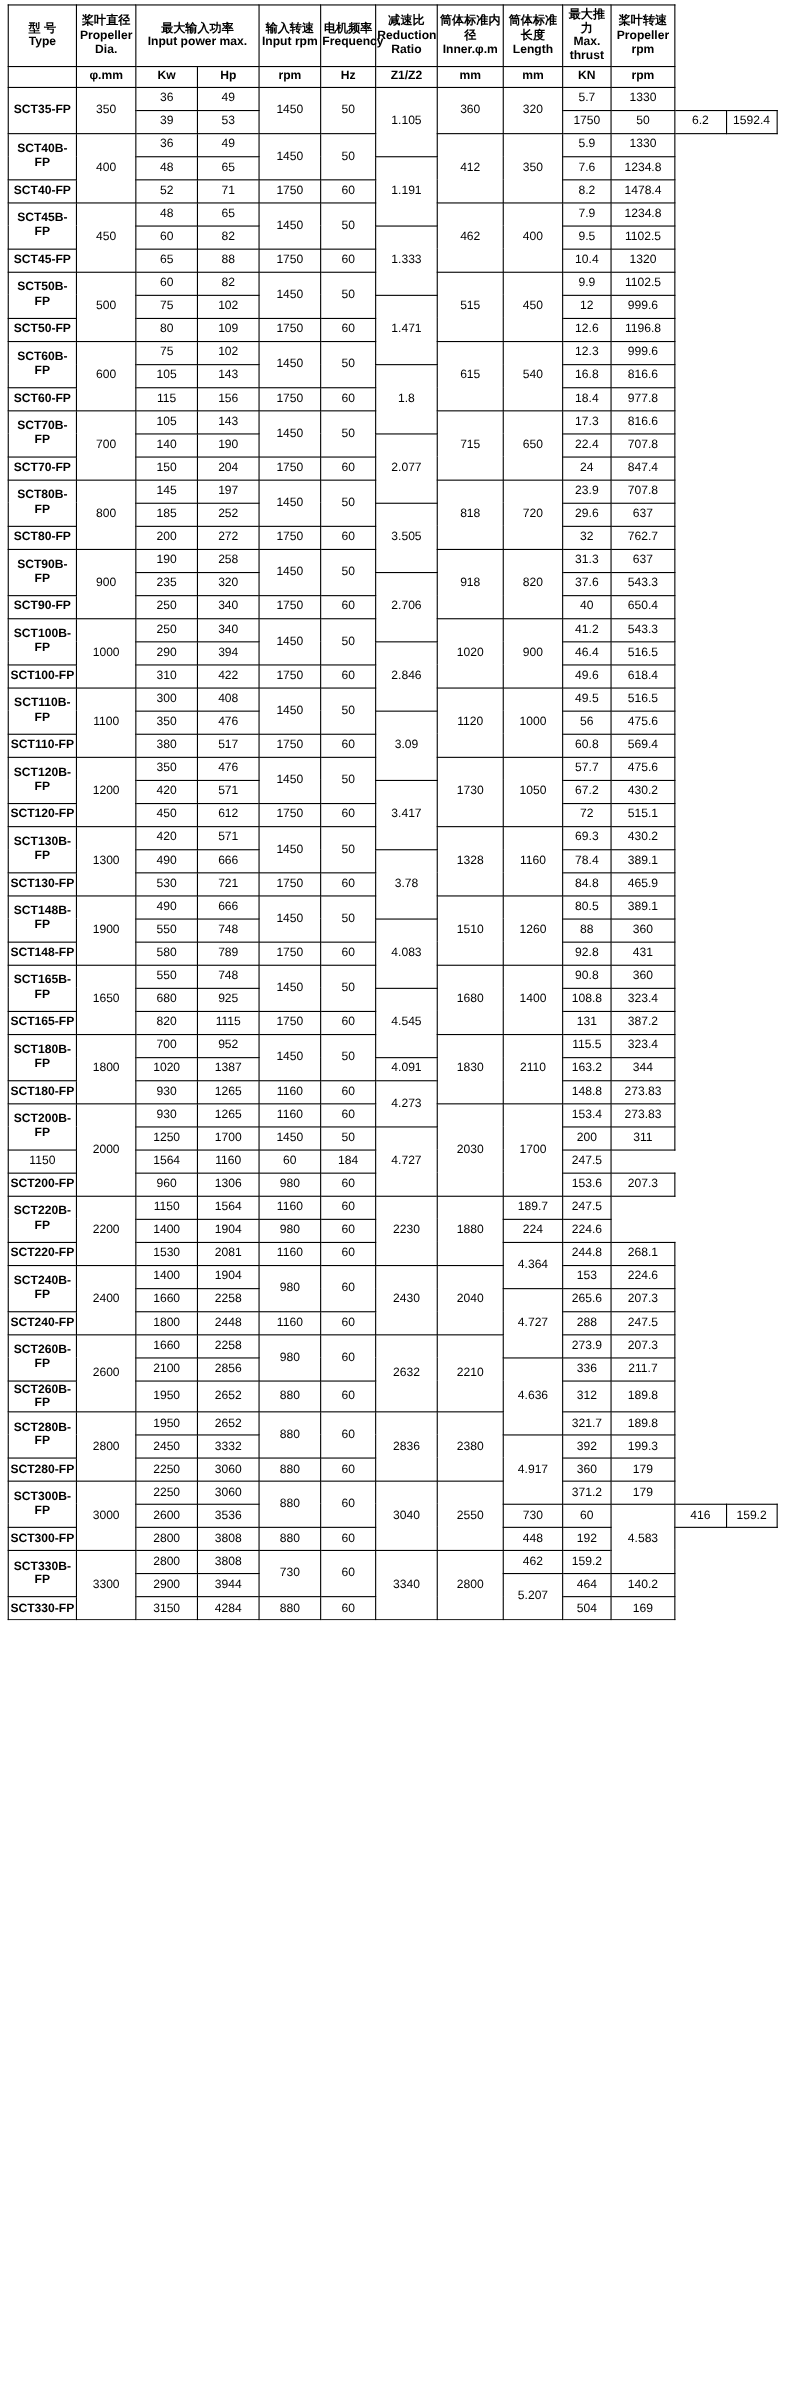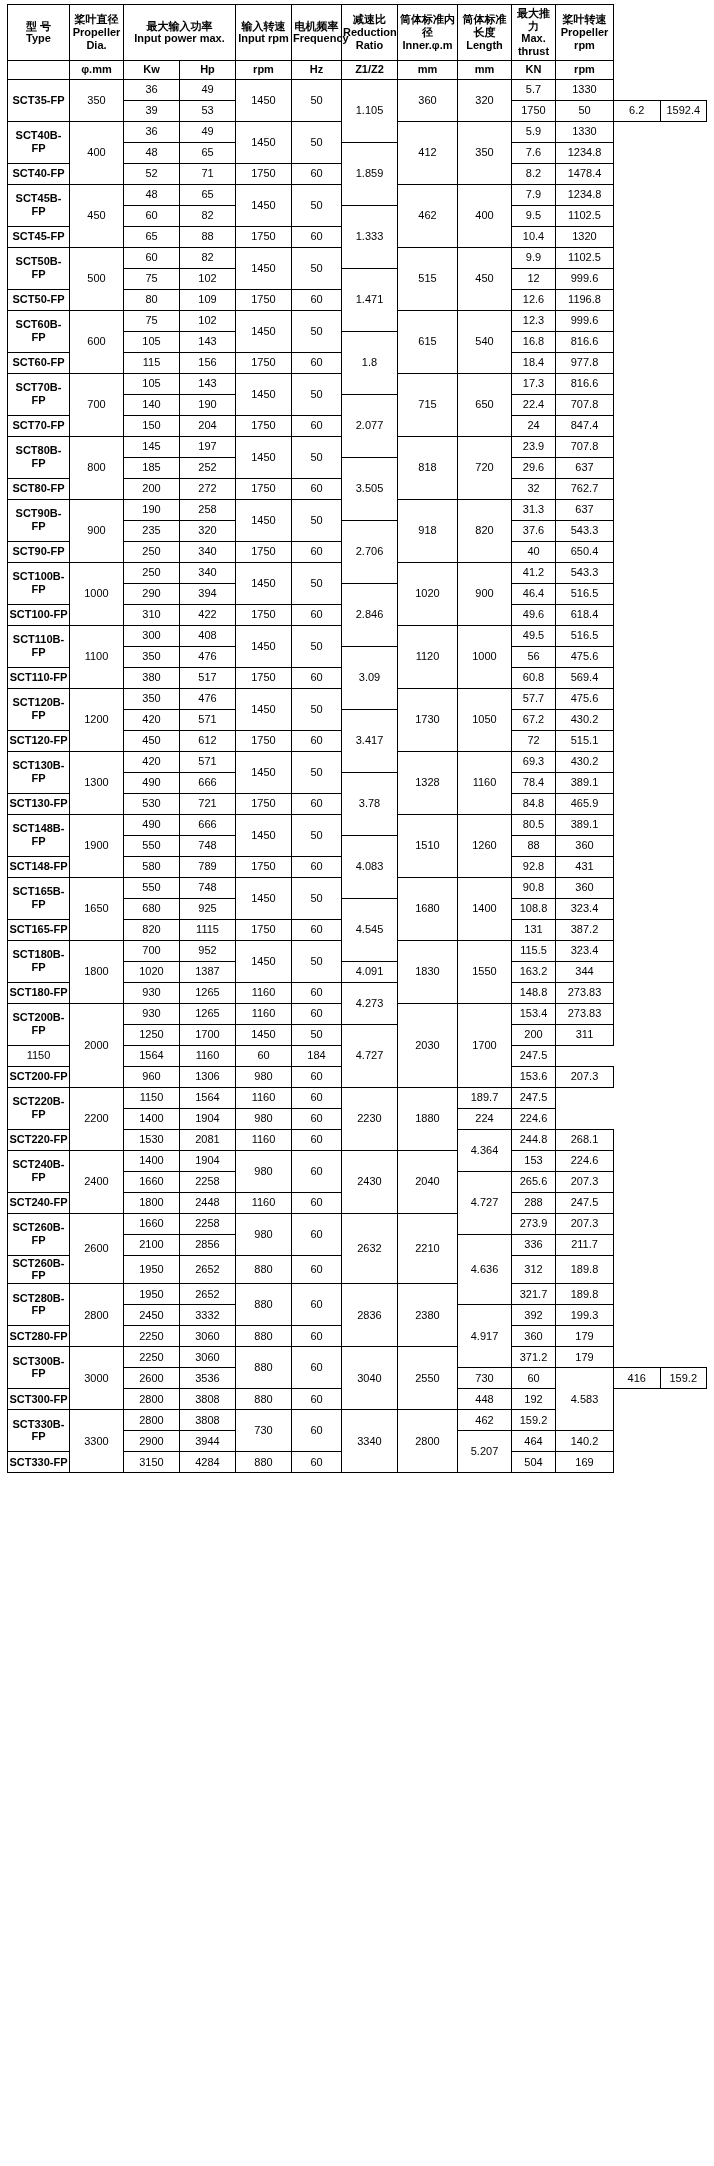--- a/index.html
+++ b/index.html
@@ -149,21 +149,21 @@
           <td class="num" rowspan="2">1450</td>
           <td class="num" rowspan="2">50</td>
           <td class="num" rowspan="3">412</td>
           <td class="num" rowspan="3">350</td>
           <td class="num">5.9</td>
           <td class="num">1330</td>
         </tr>
         <tr class="r">
           <td class="num">48</td>
           <td class="num">65</td>
-          <td class="num" rowspan="3">1.859</td>
+          <td class="num" rowspan="3">1.191</td>
           <td class="num">7.6</td>
           <td class="num">1234.8</td>
         </tr>
         <tr class="r">
           <td class="model">SCT40-FP</td>
           <td class="num">52</td>
           <td class="num">71</td>
           <td class="num">1750</td>
           <td class="num">60</td>
           <td class="num">8.2</td>
@@ -506,21 +506,21 @@
           <td class="num">387.2</td>
         </tr>
         <tr class="r">
           <td class="model" rowspan="2">SCT180B-FP</td>
           <td class="dia" rowspan="3">1800</td>
           <td class="num">700</td>
           <td class="num">952</td>
           <td class="num" rowspan="2">1450</td>
           <td class="num" rowspan="2">50</td>
           <td class="num" rowspan="3">1830</td>
-          <td class="num" rowspan="3">1550</td>
+          <td class="num" rowspan="3">2110</td>
           <td class="num">115.5</td>
           <td class="num">323.4</td>
         </tr>
         <tr class="r">
           <td class="num">1020</td>
           <td class="num">1387</td>
           <td class="num">4.091</td>
           <td class="num">163.2</td>
           <td class="num">344</td>
         </tr>

